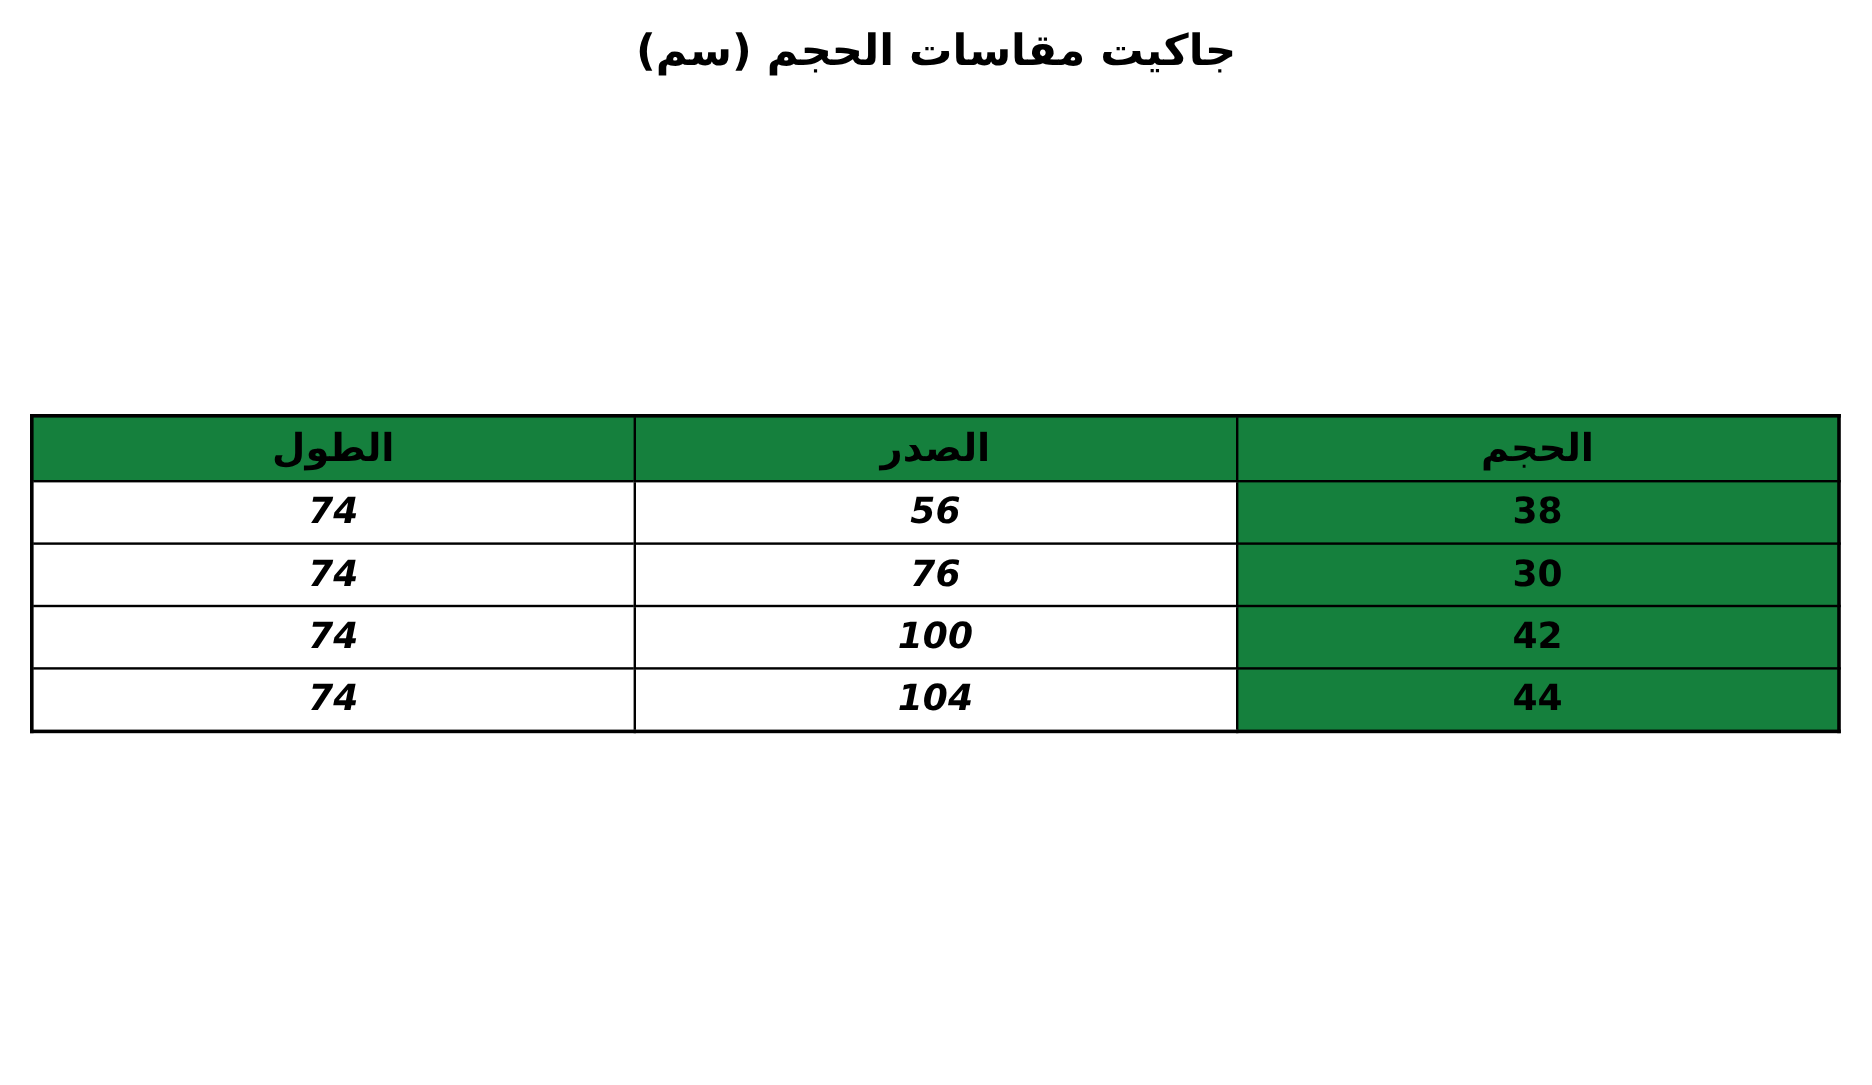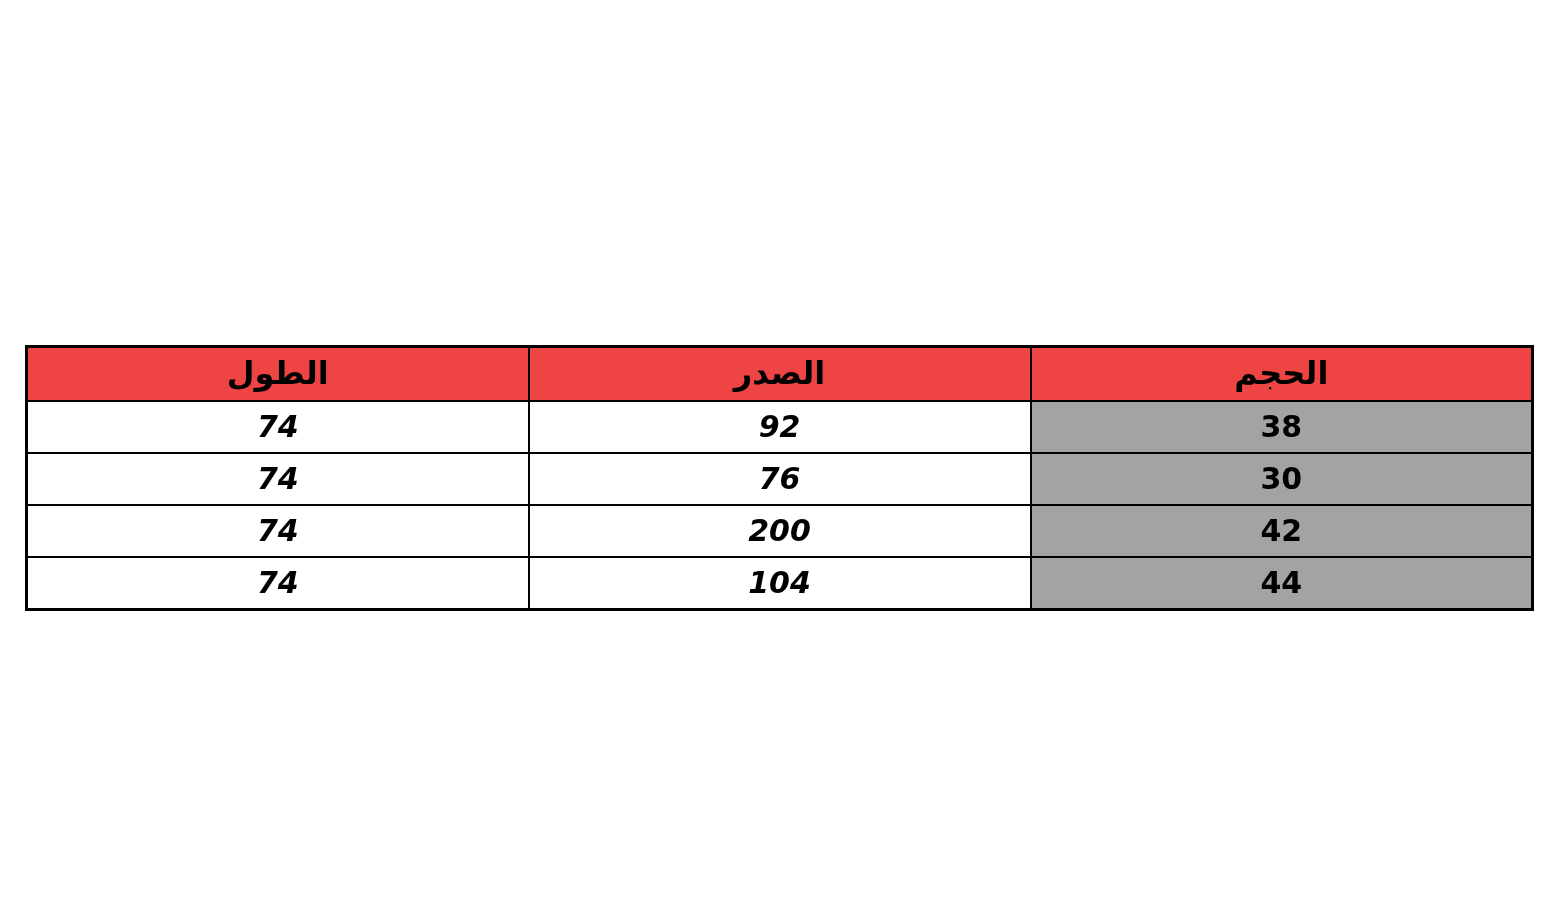--- a/index.html
+++ b/index.html
@@ -52,66 +52,67 @@
     border: 2px solid #000000;
     height: 50px;
     text-align: center;
     vertical-align: middle;
     font-size: 30px;
     font-weight: bold;
     padding: 0;
     line-height: 1.05;
   }
   table.size-table thead th {
-    background: #ef4444;
+    background: #15803d;
     height: 52px;
     font-size: 32px;
   }
   td.hl {
-    background: #a3a3a3;
+    background: #15803d;
   }
   td.plain {
     background: #ffffff;
     font-style: italic;
   }
 </style>
 </head>
 <body>
 
 <div class="page">
 
+  <div class="title">جاكيت مقاسات الحجم (سم)</div>
 
   <div class="table-wrap">
     <table class="size-table">
       <colgroup>
         <col class="c-size">
         <col class="c-chest">
         <col class="c-length">
       </colgroup>
       <thead>
         <tr>
           <th>الحجم</th>
           <th>الصدر</th>
           <th>الطول</th>
         </tr>
       </thead>
       <tbody>
         <tr>
           <td class="hl">38</td>
-          <td class="plain">92</td>
+          <td class="plain">56</td>
           <td class="plain">74</td>
         </tr>
         <tr>
           <td class="hl">30</td>
           <td class="plain">76</td>
           <td class="plain">74</td>
         </tr>
         <tr>
           <td class="hl">42</td>
-          <td class="plain">200</td>
+          <td class="plain">100</td>
           <td class="plain">74</td>
         </tr>
         <tr>
           <td class="hl">44</td>
           <td class="plain">104</td>
           <td class="plain">74</td>
         </tr>
       </tbody>
     </table>
   </div>

